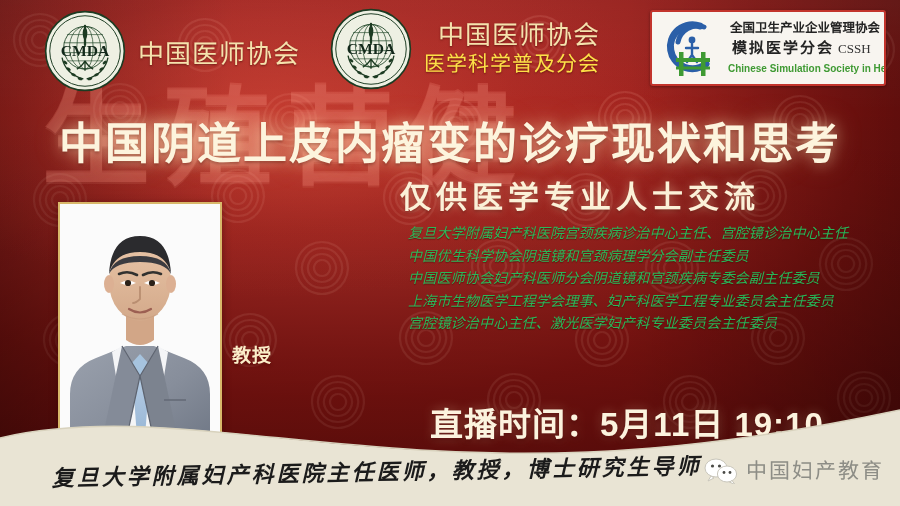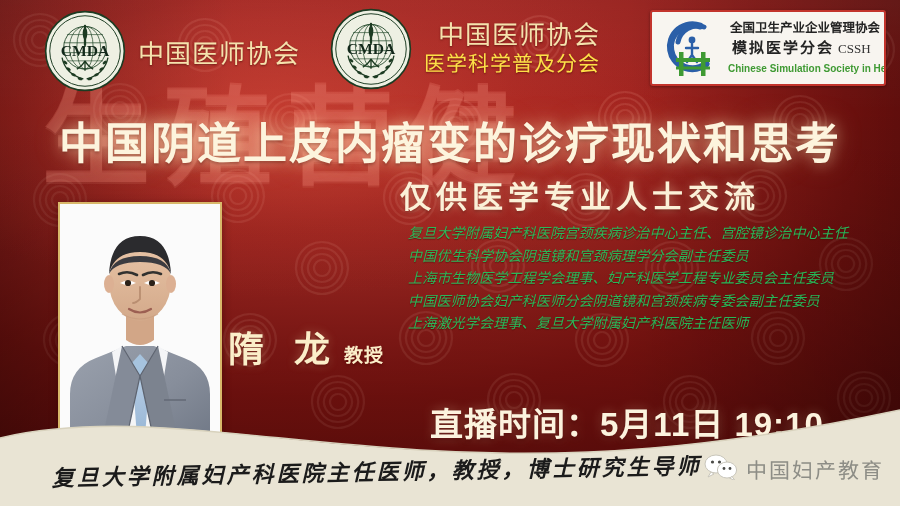--- a/index.html
+++ b/index.html
@@ -245,21 +245,21 @@
     color: #1b1b1b;
     white-space: nowrap;
     transform: rotate(-1.1deg);
     transform-origin: left bottom;
   }
 
   .wechat-badge {
     position: absolute;
     right: 16px; bottom: 22px;
     display: flex;
-    align-items: flex-start;
+    align-items: flex-end;
     gap: 8px;
   }
   .wechat-icon { width: 34px; height: 26px; flex: 0 0 34px; }
   .wechat-icon svg { display:block; width:34px; height:26px; }
   .wechat-label {
     font-size: 21px;
     letter-spacing: 2px;
     color: #8d8d86;
     white-space: nowrap;
   }
@@ -467,30 +467,29 @@
 
       <path d="M80 83 v12 q-4 4 -7 4" stroke="#b98e71" stroke-width="1.8" fill="none" stroke-linecap="round"></path>
 
       <path d="M69 105 q11 7 22 0" stroke="#9c5f52" stroke-width="2.2" fill="none" stroke-linecap="round"></path>
 
       <path d="M62 110 q18 10 36 0" stroke="#c79a7c" stroke-width="1.2" fill="none" opacity="0.6"></path>
     </svg>
   </div>
 
   <div class="speaker">
-    <span class="speaker-name">隋 龙</span>
     <span class="speaker-title">教授</span>
   </div>
 
   <div class="credentials">
     <div class="cred-line">复旦大学附属妇产科医院宫颈疾病诊治中心主任、宫腔镜诊治中心主任</div>
     <div class="cred-line">中国优生科学协会阴道镜和宫颈病理学分会副主任委员</div>
+    <div class="cred-line">中国医师协会妇产科医师分会阴道镜和宫颈疾病专委会副主任委员</div>
     <div class="cred-line">上海市生物医学工程学会理事、妇产科医学工程专业委员会主任委员</div>
-    <div class="cred-line">中国医师协会妇产科医师分会阴道镜和宫颈疾病专委会副主任委员</div>
-    <div class="cred-line">上海激光学会理事、复旦大学附属妇产科医院主任医师</div>
+    <div class="cred-line">宫腔镜诊治中心主任、激光医学妇产科专业委员会主任委员</div>
   </div>
 
   <div class="live-time">直播时间：5月11日 19:10</div>
 
   <div class="bottom-band">
     <svg viewBox="0 0 900 120" preserveAspectRatio="none" xmlns="http://www.w3.org/2000/svg">
       <path d="M0 52 C 120 24, 250 54, 420 64 C 580 74, 720 62, 900 24 L900 120 L0 120 Z" fill="#e9e4d4"></path>
       <path d="M0 52 C 120 24, 250 54, 420 64 C 580 74, 720 62, 900 24" fill="none" stroke="#d8d2bd" stroke-width="1.5"></path>
     </svg>
   </div>

